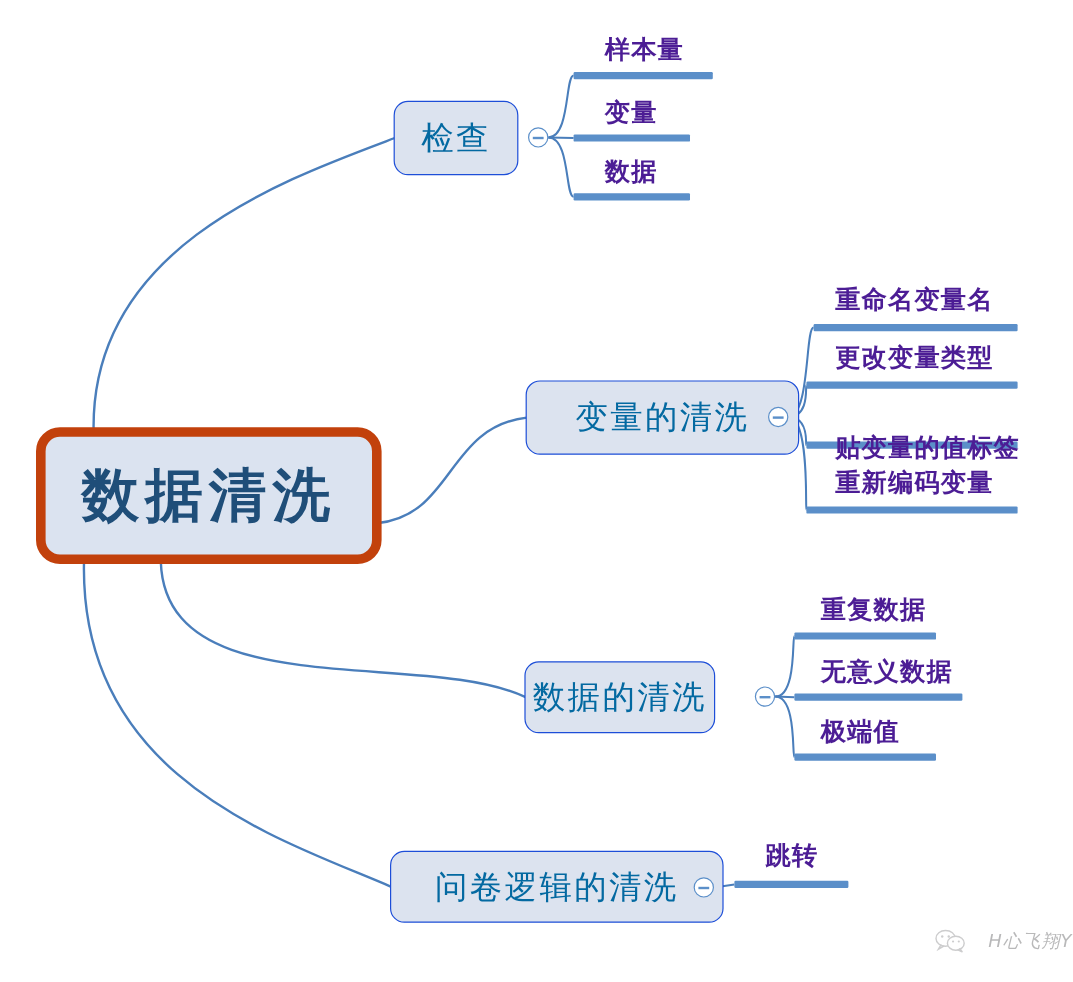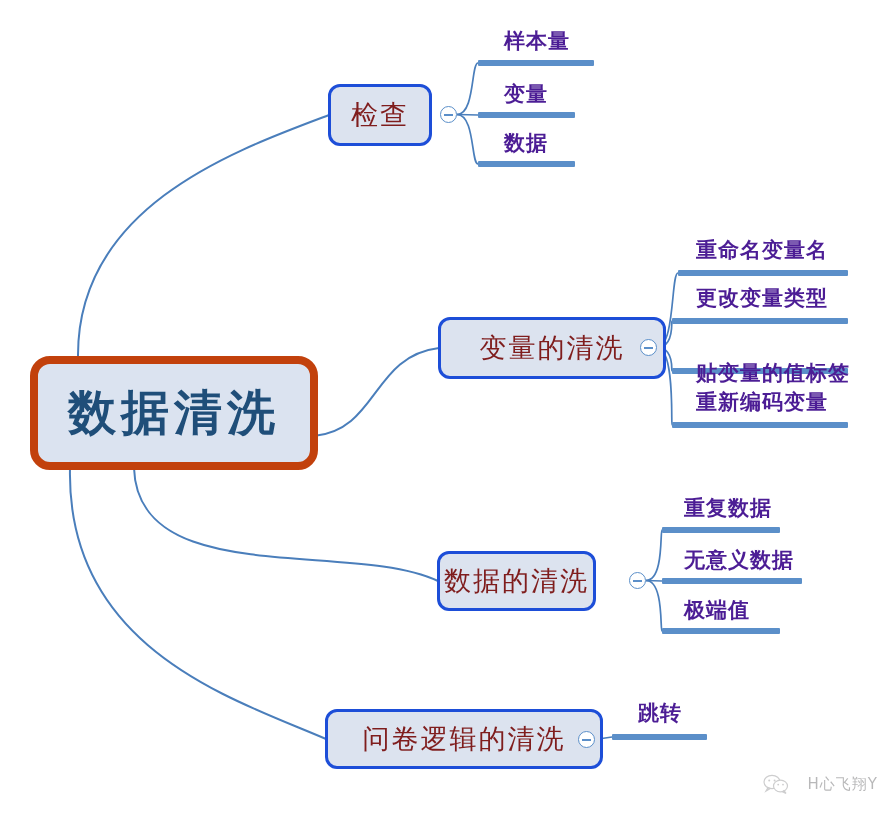--- a/index.html
+++ b/index.html
@@ -18,26 +18,26 @@
     position: absolute;
     left: 0;
     top: 0;
     width: 894px;
     height: 818px;
   }
   .node-box {
     position: absolute;
     box-sizing: border-box;
     background: #dce3ef;
-    border: 3px solid #1d4ed8;
+    border: 1px solid #1d4ed8;
     border-radius: 12px;
     display: flex;
     align-items: center;
     justify-content: center;
-    color: #7f1d1d;
+    color: #0369a1;
     letter-spacing: 2px;
     white-space: nowrap;
   }
   .node-root {
     background: #dbe3f0;
     border: 8px solid #c2410c;
     border-radius: 20px;
     color: #1f4e79;
     font-weight: bold;
     font-size: 48px;
@@ -69,26 +69,27 @@
     content: "";
     position: absolute;
     left: 3px;
     top: 7px;
     width: 9px;
     height: 1.6px;
     background: #5b8fc9;
   }
   .watermark {
     position: absolute;
-    right: 16px;
+    right: 0;
     bottom: 24px;
     display: flex;
     align-items: center;
     gap: 19px;
     opacity: 0.42;
+    font-style: italic;
   }
   .wm-text {
     color: #58585a;
     font-size: 15px;
     letter-spacing: 1px;
     white-space: nowrap;
   }
 </style>
 </head>
 <body>

